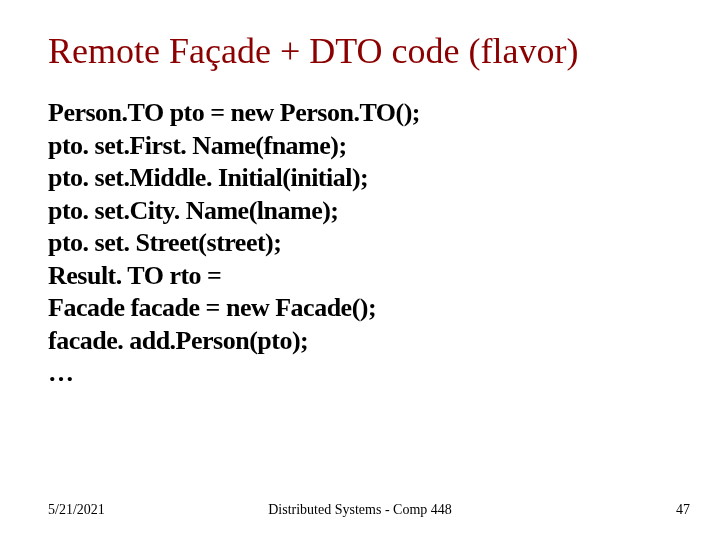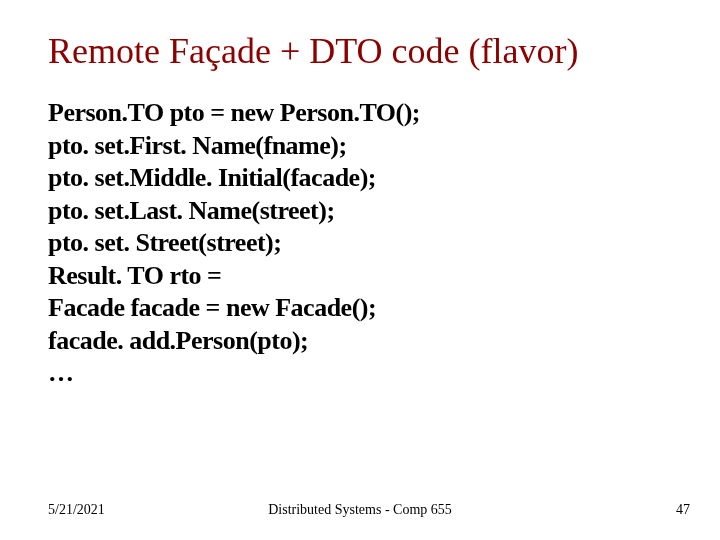--- a/index.html
+++ b/index.html
@@ -60,27 +60,27 @@
 </style>
 </head>
 <body>
 
 <div class="slide">
   <h1 class="title">Remote Façade + DTO code (flavor)</h1>
 
   <div class="code-block">
     <div class="code-line">Person.TO pto = new Person.TO();</div>
     <div class="code-line">pto. set.First. Name(fname);</div>
-    <div class="code-line">pto. set.Middle. Initial(facade);</div>
-    <div class="code-line">pto. set.Last. Name(street);</div>
+    <div class="code-line">pto. set.Middle. Initial(initial);</div>
+    <div class="code-line">pto. set.City. Name(lname);</div>
     <div class="code-line">pto. set. Street(street);</div>
     <div class="code-line">Result. TO rto =</div>
     <div class="code-line">Facade facade = new Facade();</div>
     <div class="code-line">facade. add.Person(pto);</div>
     <div class="code-line">…</div>
   </div>
 
   <div class="footer">
     <span class="footer-date">5/21/2021</span>
-    <span class="footer-center">Distributed Systems - Comp 655</span>
+    <span class="footer-center">Distributed Systems - Comp 448</span>
     <span class="footer-page">47</span>
   </div>
 </div>
 
 </body></html>

